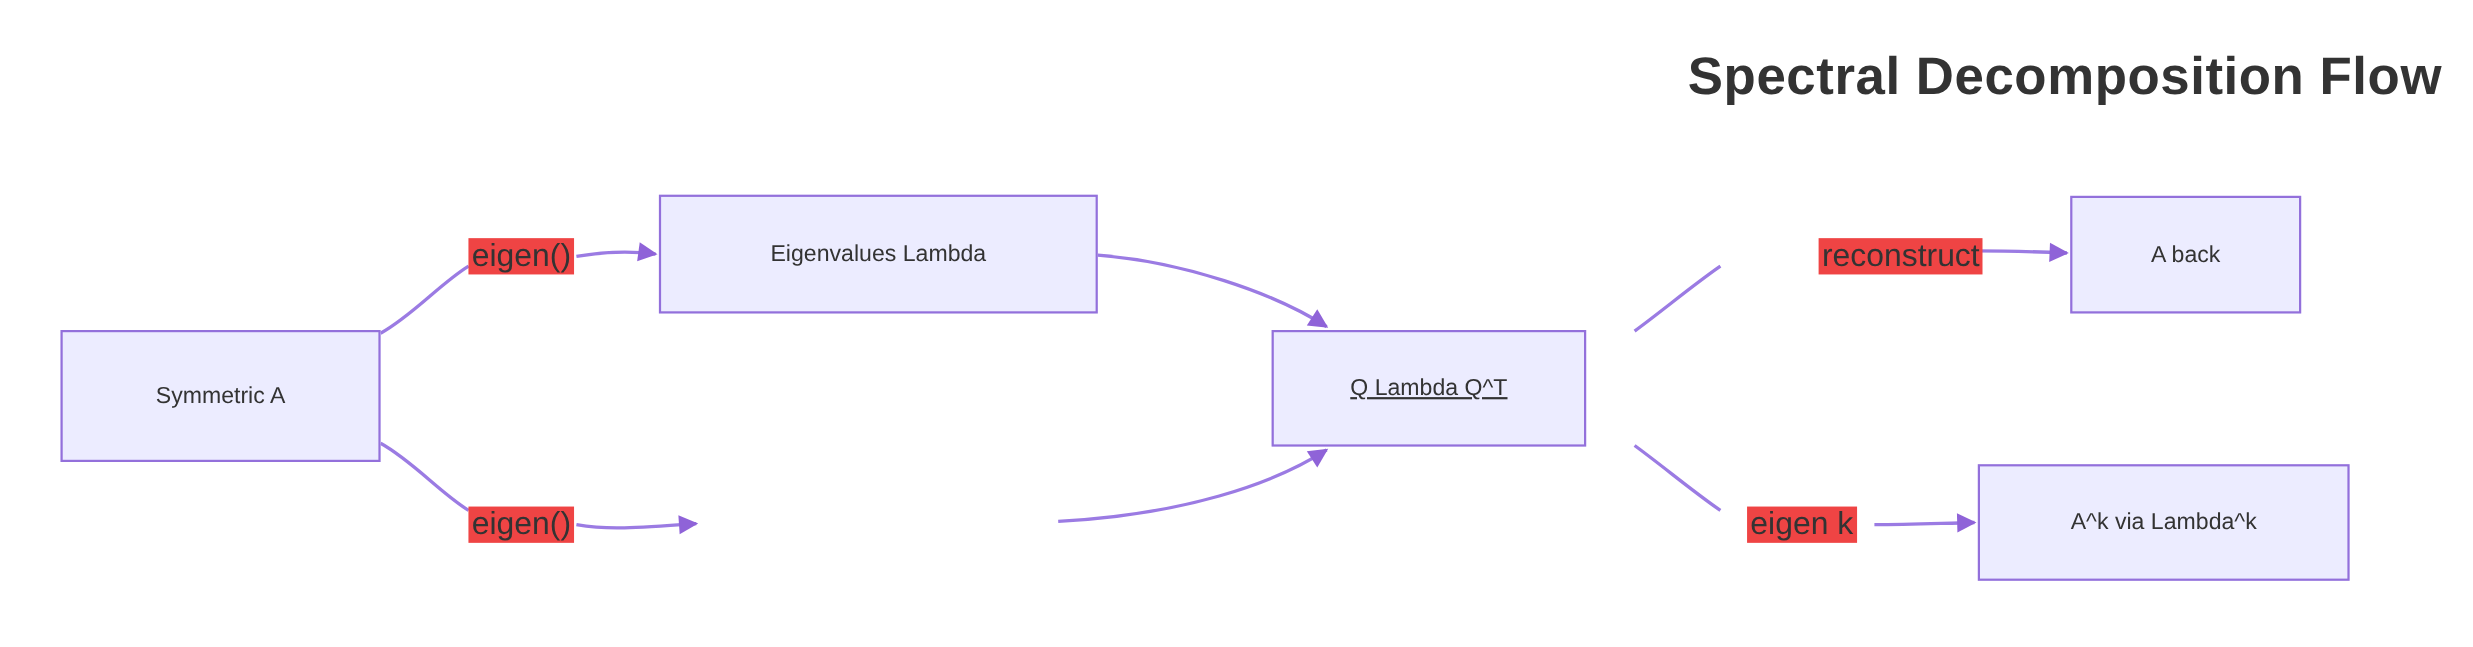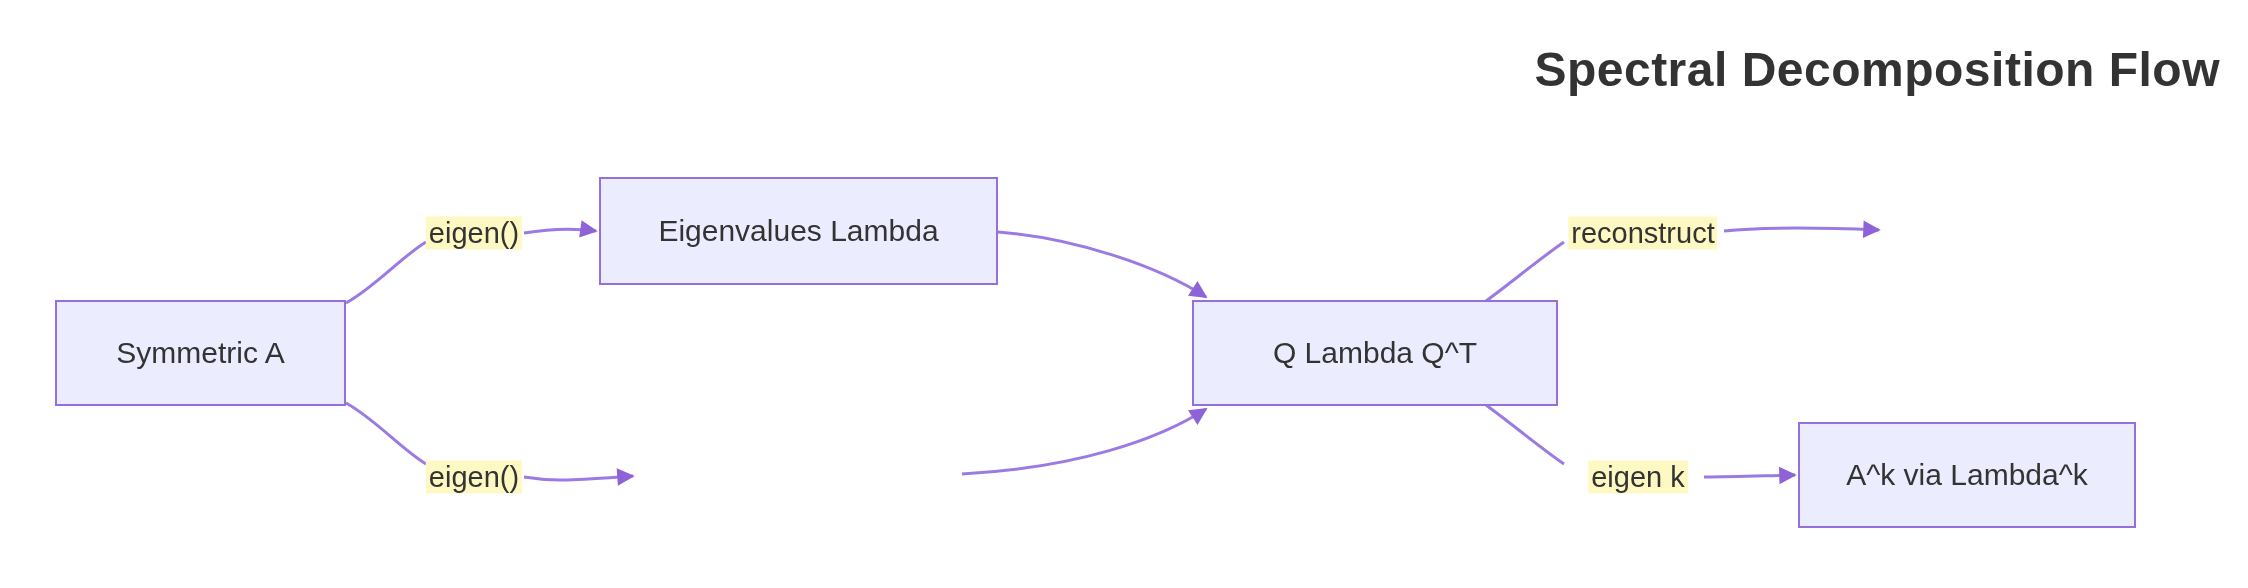--- a/index.html
+++ b/index.html
@@ -37,44 +37,44 @@
     stroke: none;
   }
   .node {
     position: absolute;
     box-sizing: border-box;
     background: var(--node-fill, #ECECFF);
     border: 2px solid var(--node-border, #9370DB);
     display: flex;
     align-items: center;
     justify-content: center;
-    font-size: 30px;
+    font-size: 21px;
     color: var(--text, #333333);
     white-space: nowrap;
   }
   .edge-label {
     position: absolute;
     transform: translate(-50%, -50%);
     font-size: 29px;
     color: var(--text, #333333);
-    background: #fef9c3;
+    background: #ef4444;
     padding: 0 3px;
     white-space: nowrap;
   }
   
-  #n-symmetric   { left: 55px;   top: 300px; width: 291px; height: 106px; }
+  #n-symmetric   { left: 55px;   top: 300px; width: 291px; height: 120px; }
   #n-eigenvalues { left: 599px;  top: 177px; width: 399px; height: 108px; }
   #n-eigenvectors{ left: 636px;  top: 422px; width: 326px; height: 106px; }
-  #n-qlambda     { left: 1192px; top: 300px; width: 366px; height: 106px; }
+  #n-qlambda     { left: 1156px; top: 300px; width: 286px; height: 106px; text-decoration: underline; }
   #n-aback       { left: 1882px; top: 178px; width: 210px; height: 107px; }
   #n-apower      { left: 1798px; top: 422px; width: 338px; height: 106px; }
   
   #el-eigen-top    { left: 474px;  top: 233px; }
   #el-eigen-bottom { left: 474px;  top: 477px; }
-  #el-reconstruct  { left: 1643px; top: 233px; }
+  #el-reconstruct  { left: 1728px; top: 233px; }
   #el-power        { left: 1638px; top: 477px; }
 </style>
 </head>
 <body>
 
 <div class="canvas">
 
   <div class="title">Spectral Decomposition Flow</div>
 
   <svg class="edges-svg" viewBox="0 0 2248 588" xmlns="http://www.w3.org/2000/svg">
@@ -97,20 +97,21 @@
     <path class="edge" d="M1486,301 C1512,282 1538,260 1564,242"></path>
     <path class="edge" marker-end="url(#arrow)" d="M1724,231 C1762,227 1808,227 1879,230"></path>
 
     <path class="edge" d="M1486,405 C1512,424 1538,446 1564,464"></path>
     <path class="edge" marker-end="url(#arrow)" d="M1704,477 C1734,477 1756,476 1795,475"></path>
   </svg>
 
   <div class="node" id="n-symmetric">Symmetric A</div>
   <div class="node" id="n-eigenvalues">Eigenvalues Lambda</div>
   <div class="node" id="n-qlambda">Q Lambda Q^T</div>
+  <div class="node" id="n-aback">A back</div>
   <div class="node" id="n-apower">A^k via Lambda^k</div>
 
   <div class="edge-label" id="el-eigen-top">eigen()</div>
   <div class="edge-label" id="el-eigen-bottom">eigen()</div>
   <div class="edge-label" id="el-reconstruct">reconstruct</div>
   <div class="edge-label" id="el-power">eigen k</div>
 
 </div>
 
 </body></html>

